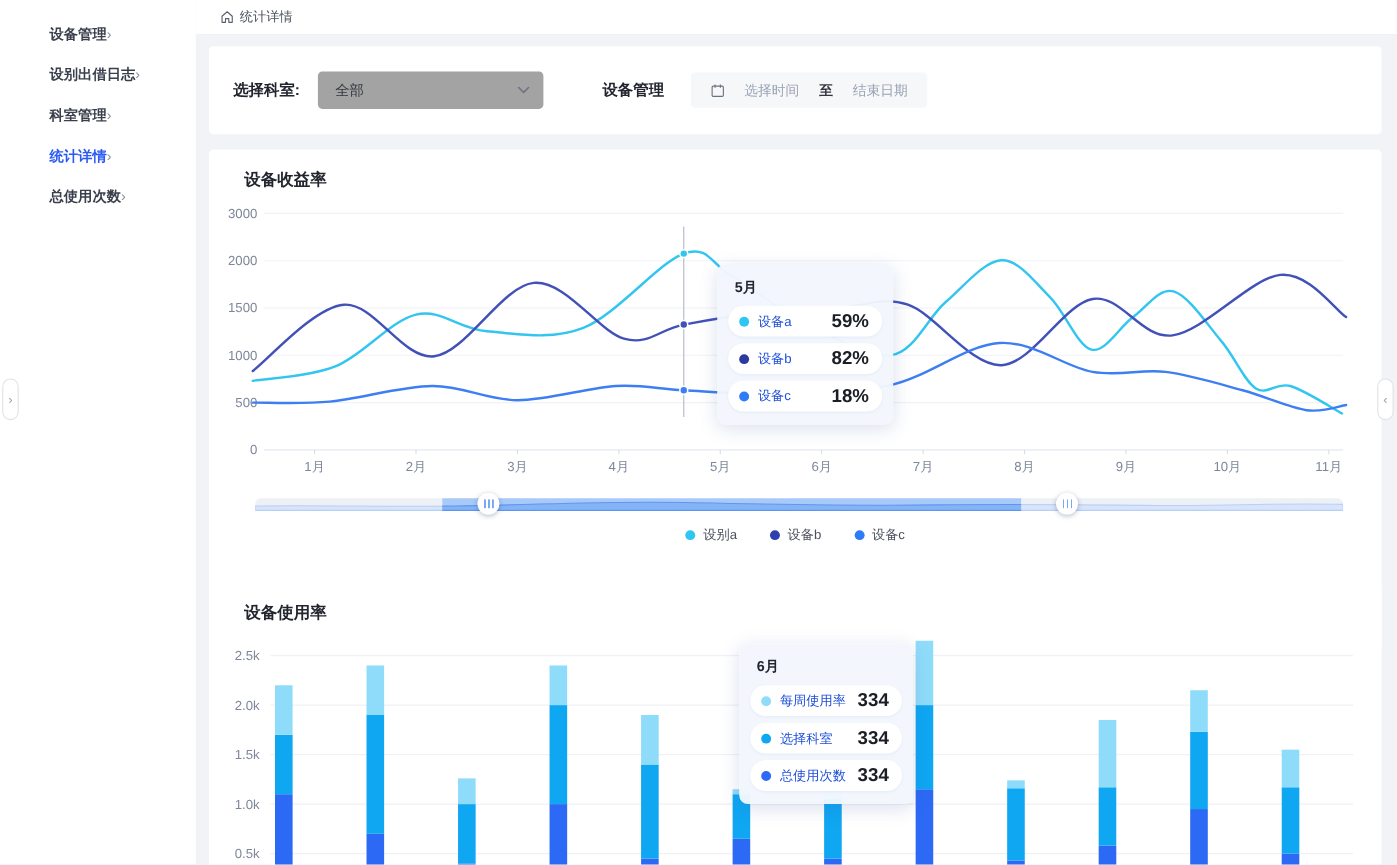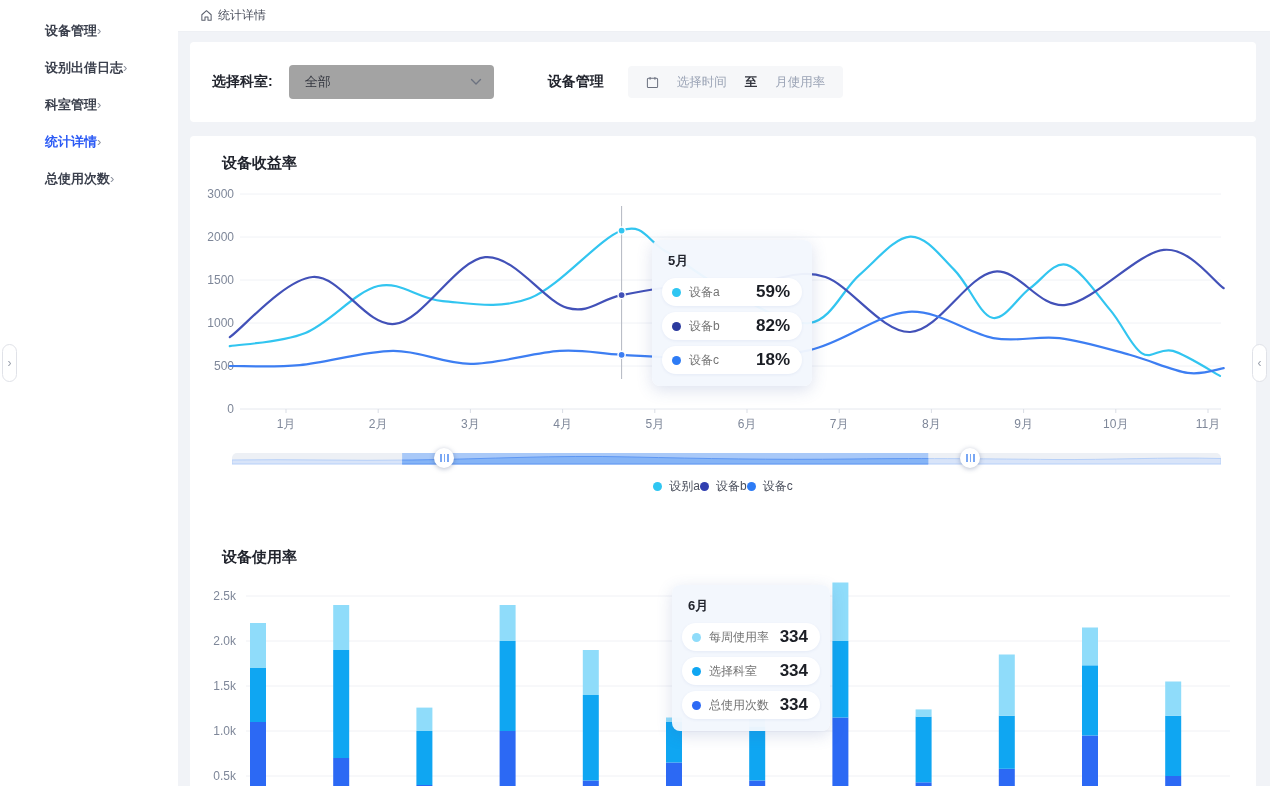--- a/index.html
+++ b/index.html
@@ -39,27 +39,27 @@
   .chart-title { position:absolute; left:32px; top:18px; font-size:15px; font-weight:700; color:#22252e; }
   .chart-svg { position:absolute; left:0; top:0; }
 
   
   .tip { position:absolute; background:rgba(243,247,253,0.96); border-radius:8px;
          box-shadow:0 4px 16px rgba(60,90,160,0.18); padding:10px 10px 6px 10px; z-index:4; }
   .tip-title { font-size:13px; font-weight:700; color:#22252e; margin:2px 0 8px 6px; }
   .tip-row { background:#fff; border-radius:15px; height:28px; display:flex; align-items:center;
              padding:0 12px 0 10px; margin-bottom:6px; box-shadow:0 1px 3px rgba(60,90,160,0.08); }
   .tip-dot { width:9px; height:9px; border-radius:50%; margin-right:8px; flex:none; }
-  .tip-name { font-size:12px; color:#737373; }
+  .tip-name { font-size:12px; color:#1d4ed8; }
   .tip-val { margin-left:auto; font-size:17px; font-weight:700; color:#1b1e25; }
   #tooltip1 { left:462px; top:104px; width:160px; }
   #tooltip2 { left:482px; top:55px; width:158px; }
 
   
-  .legend { position:absolute; left:0; top:342px; width:1066px; display:flex; justify-content:center; }
+  .legend { position:absolute; left:0; top:342px; width:1066px; display:flex; justify-content:center; gap:30px; }
   .lg-item { display:flex; align-items:center; gap:7px; font-size:12px; color:#4a4f5c; cursor:pointer; }
   .lg-dot { width:9px; height:9px; border-radius:50%; }
 
   
   .dz-wrap { position:absolute; left:42px; top:310px; width:989px; height:24px; }
   .dz-handle { position:absolute; top:2px; width:20px; height:20px; border-radius:50%; background:#fff;
                box-shadow:0 1px 5px rgba(40,60,110,0.35); cursor:ew-resize; z-index:3; }
   .dz-grip { width:9px; height:8px; margin:6px auto 0;
              background:repeating-linear-gradient(90deg,#79A7F4 0 1.6px,transparent 1.6px 3.6px); }
 
@@ -126,21 +126,21 @@
     <div class="date-box">
       <span class="cal-icon">
         <svg width="13" height="13" viewBox="0 0 14 14">
           <rect x="1.5" y="2.5" width="11" height="10" rx="1.2" fill="none" stroke="#6c7280" stroke-width="1.1"></rect>
           <line x1="4.4" y1="1" x2="4.4" y2="4" stroke="#6c7280" stroke-width="1.1"></line>
           <line x1="9.6" y1="1" x2="9.6" y2="4" stroke="#6c7280" stroke-width="1.1"></line>
         </svg>
       </span>
       <span class="ph">选择时间</span>
       <span class="sep">至</span>
-      <span class="ph">月使用率</span>
+      <span class="ph">结束日期</span>
     </div>
   </div>
 
   <div class="card chart-card1">
     <div class="chart-title">设备收益率</div>
     <svg id="c1svg" class="chart-svg" width="1066" height="380">
         <line x1="50" y1="58" x2="1031" y2="58" stroke="#F0F2F6" stroke-width="1"></line>
         <text x="44" y="62" text-anchor="end" font-size="12" fill="#7E8799" font-family="&quot;Liberation Sans&quot;,&quot;DejaVu Sans&quot;,sans-serif">3000</text>
         <line x1="50" y1="101" x2="1031" y2="101" stroke="#F0F2F6" stroke-width="1"></line>
         <text x="44" y="105" text-anchor="end" font-size="12" fill="#7E8799" font-family="&quot;Liberation Sans&quot;,&quot;DejaVu Sans&quot;,sans-serif">2000</text>

